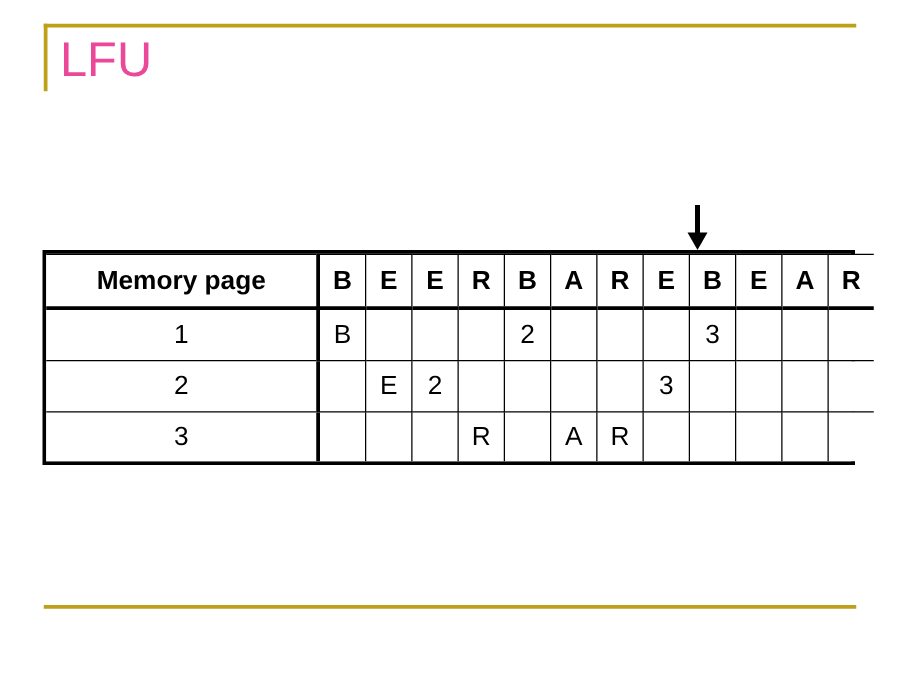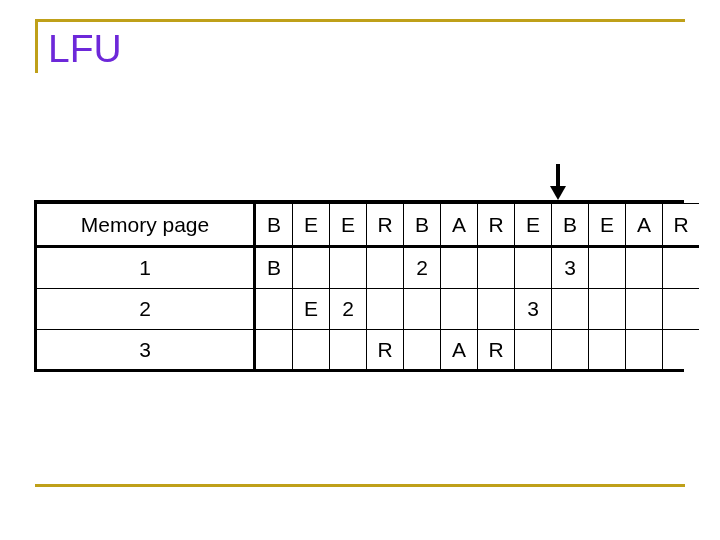--- a/index.html
+++ b/index.html
@@ -37,21 +37,21 @@
     width: 3px;
     height: 54px;
     background: #bfa019;
   }
   .slide-title {
     position: absolute;
     left: 48px;
     top: 26px;
     font-size: 39px;
     line-height: 46px;
-    color: #6d28d9;
+    color: #ec4899;
     letter-spacing: 0px;
     white-space: nowrap;
     font-weight: normal;
   }
 
   
   .footer-rule {
     position: absolute;
     left: 35px;
     top: 484px;
@@ -95,20 +95,21 @@
     color: #000000;
     background: #ffffff;
   }
   table.grid td.label-col {
     width: 216px;
     border-right: 3px solid #000000;
     border-left: none;
   }
   table.grid tr.header-row td {
     border-bottom: 3px solid #000000;
+    font-weight: bold;
   }
   table.grid tr.header-row td.label-col {
     text-align: center;
   }
   table.grid td.data-col {
     width: 36px;
   }
   table.grid tr:last-child td {
     border-bottom: none;
   }

